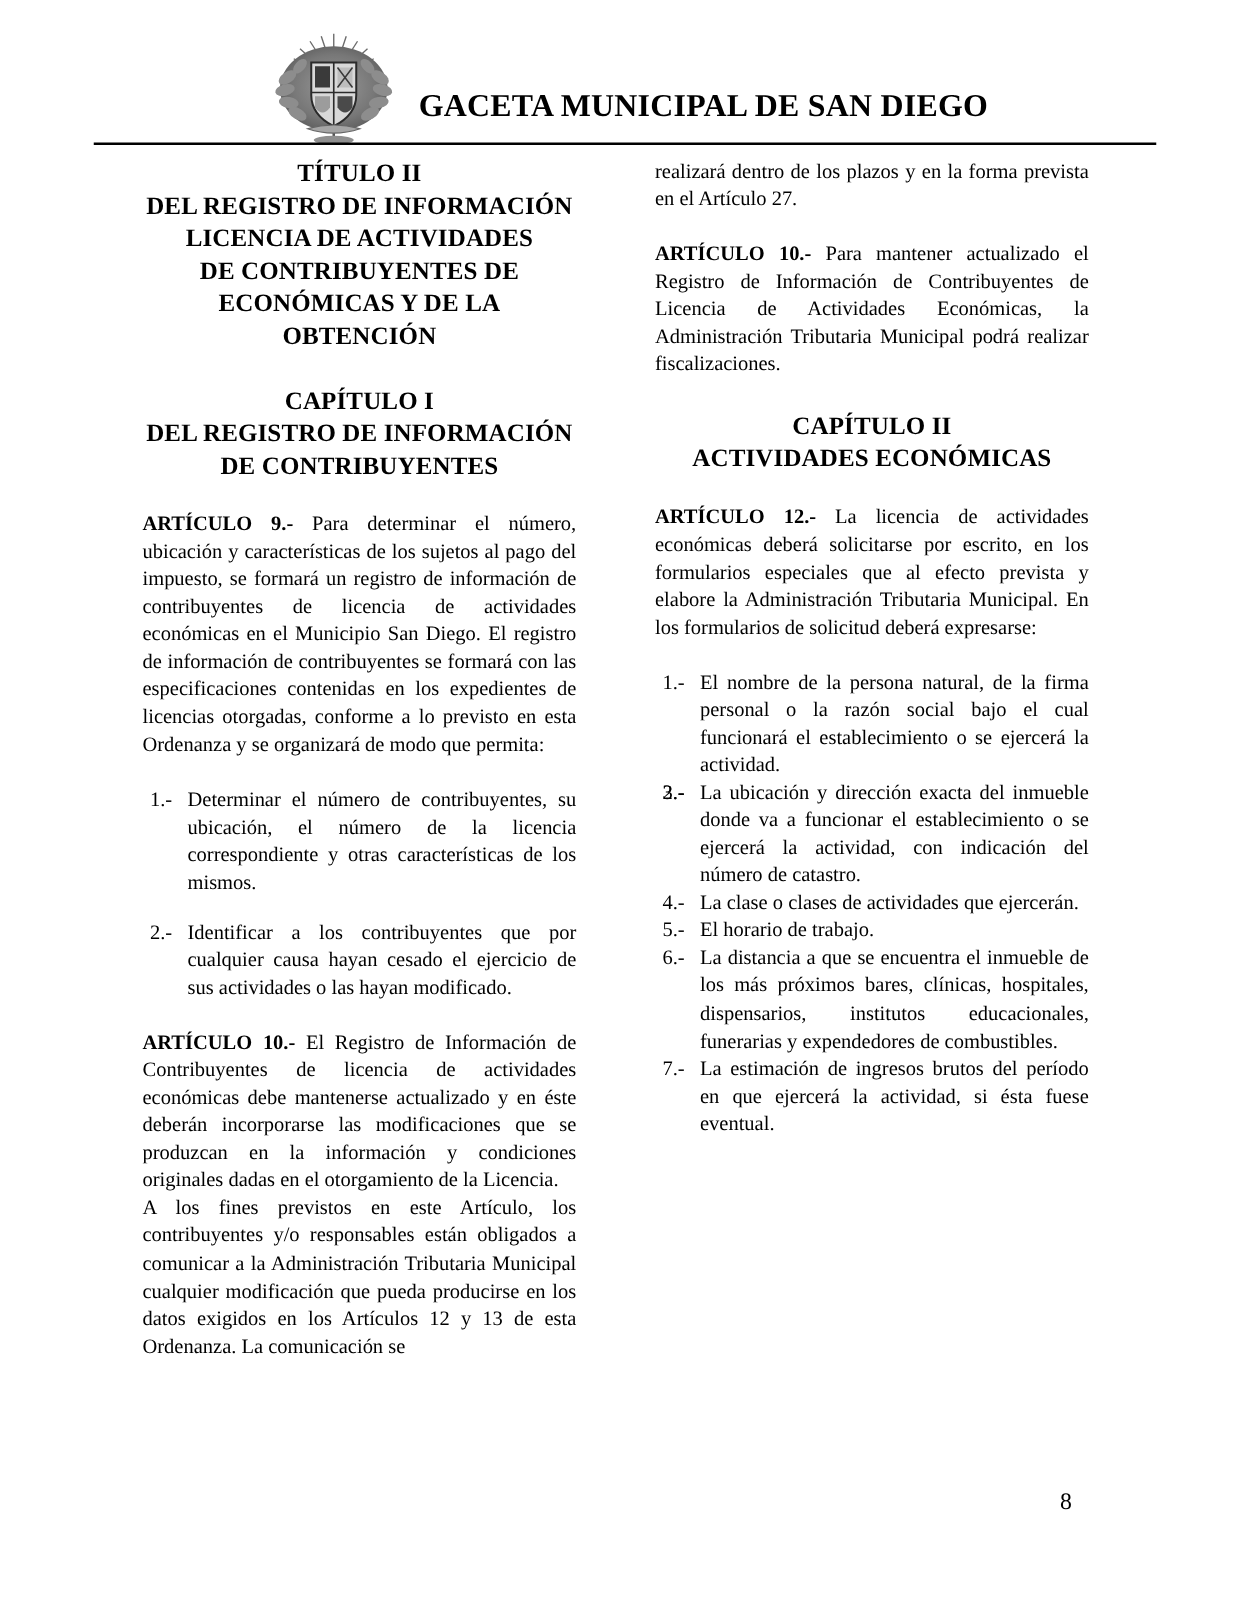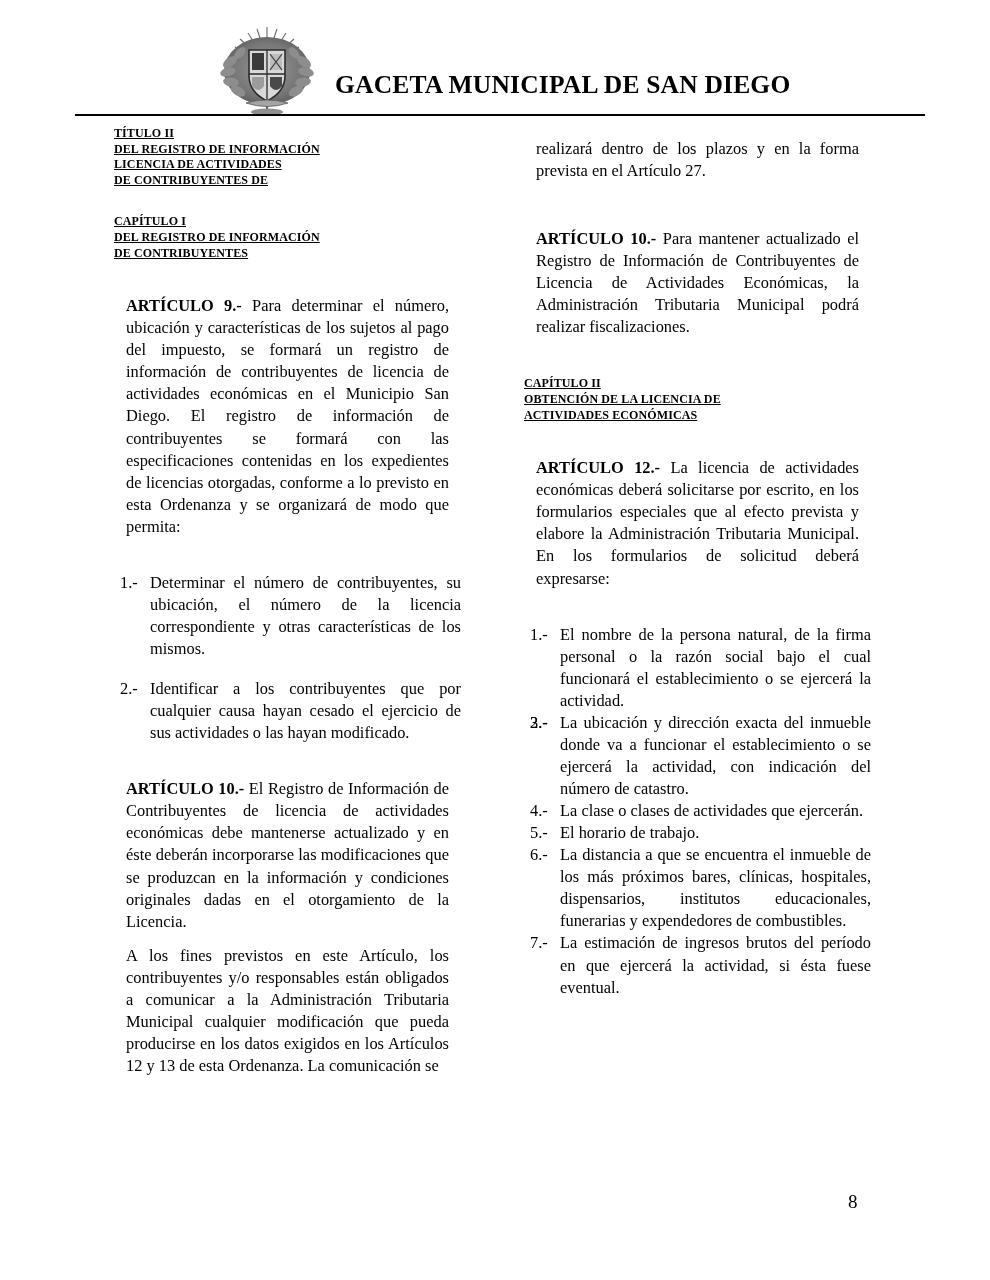--- a/index.html
+++ b/index.html
@@ -61,33 +61,32 @@
     width: 347px;
     font-size: 16.4px;
     line-height: 1.345;
     text-align: justify;
     text-justify: inter-word;
   }
   .col-left  { left: 114px; }
   .col-right { left: 524px; }
 
   .heading-block {
-    text-align: left;
+    text-align: center;
     font-weight: bold;
-    font-size: 12px;
+    font-size: 20px;
     line-height: 1.30;
     letter-spacing: 0.1px;
-    text-decoration: underline;
   }
   .heading-block .hline { display: block; }
   .gap-md { height: 22px; }
   .gap-lg { height: 26px; }
 
   p.body-par {
-    margin: 12px;
+    margin: 0;
     text-align: justify;
     text-justify: inter-word;
     text-indent: 0;
   }
   p.body-par + p.body-par { margin-top: 0; }
 
   .art-label { font-weight: bold; }
 
   
   ol.numlist {
@@ -185,20 +184,21 @@
   <div class="header-rule"></div>
 </div>
 
 <div class="column col-left">
 
   <div class="heading-block">
     <span class="hline">TÍTULO II</span>
     <span class="hline">DEL REGISTRO DE INFORMACIÓN</span>
     <span class="hline">LICENCIA DE ACTIVIDADES</span>
     <span class="hline">DE CONTRIBUYENTES DE</span>
+    <span class="hline">ECONÓMICAS Y DE LA OBTENCIÓN</span>
   </div>
 
   <div class="gap-lg"></div>
 
   <div class="heading-block">
     <span class="hline">CAPÍTULO I</span>
     <span class="hline">DEL REGISTRO DE INFORMACIÓN</span>
     <span class="hline">DE CONTRIBUYENTES</span>
   </div>
 
@@ -229,21 +229,20 @@
   <p class="body-par">realizará dentro de los plazos y en la forma prevista en el Artículo 27.</p>
 
   <div class="gap-md"></div>
 
   <p class="body-par"><span class="art-label">ARTÍCULO 10.-</span><span> Para mantener actualizado el Registro de Información de Contribuyentes de Licencia de Actividades Económicas, la Administración Tributaria Municipal podrá realizar fiscalizaciones.</span></p>
 
   <div class="gap-lg"></div>
 
   <div class="heading-block">
     <span class="hline">CAPÍTULO II</span>
-    <span class="hline">OBTENCIÓN DE LA LICENCIA DE</span>
     <span class="hline">ACTIVIDADES ECONÓMICAS</span>
   </div>
 
   <div class="gap-md"></div>
 
   <p class="body-par"><span class="art-label">ARTÍCULO 12.-</span><span> La licencia de actividades económicas deberá solicitarse por escrito, en los formularios especiales que al efecto prevista y elabore la Administración Tributaria Municipal. En los formularios de solicitud deberá expresarse:</span></p>
 
   <div class="gap-md"></div>
 
   <ol class="numlist">

